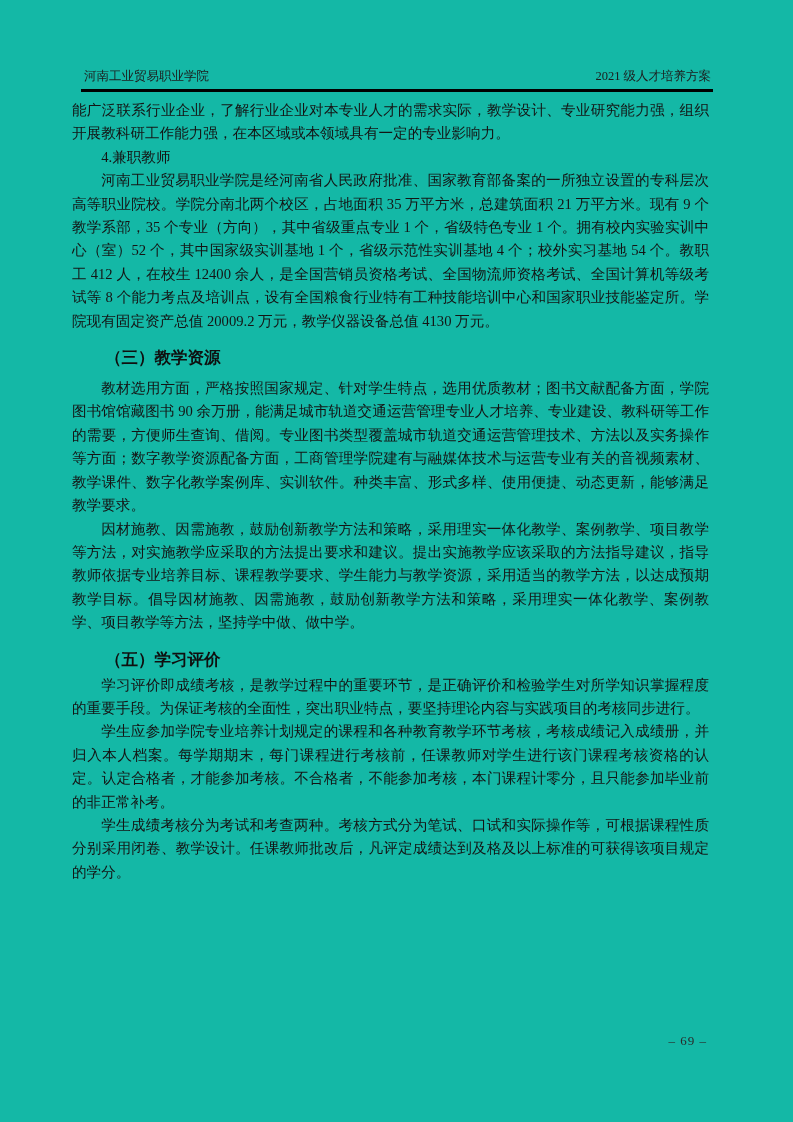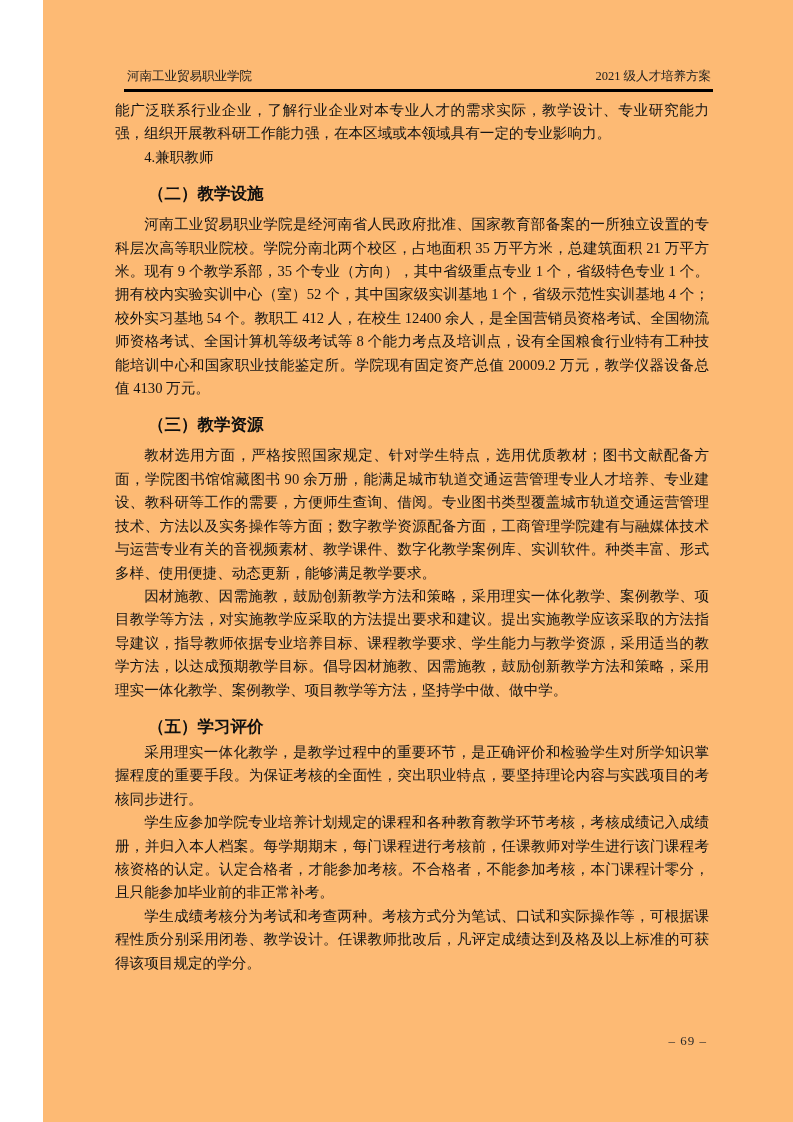--- a/index.html
+++ b/index.html
@@ -7,22 +7,21 @@
   body {
     width: 793px; height: 1122px;
     background: #ffffff;
     position: relative;
     font-family: "Liberation Serif", "DejaVu Serif", serif;
     color: #161616;
     overflow: hidden;
   }
   .page {
     position: absolute; inset: 0;
-    background: #fdba74;
-    margin-left: 43px;
+    background: #14b8a6;
   }
   
   .page-header {
     position: absolute;
     left: 84px; right: 82px; top: 68px;
     display: flex;
     justify-content: space-between;
     align-items: flex-end;
     font-size: 12.5px;
     line-height: 17px;
@@ -82,34 +81,33 @@
   </div>
   <div class="header-rule"></div>
 
   <div class="content">
 
     <p class="flush">能广泛联系行业企业，了解行业企业对本专业人才的需求实际，教学设计、专业研究能力强，组织开展教科研工作能力强，在本区域或本领域具有一定的专业影响力。</p>
 
     <p class="sub-item">4.兼职教师</p>
 
 
-    <h2>（二）教学设施</h2>
 
     <p>河南工业贸易职业学院是经河南省人民政府批准、国家教育部备案的一所独立设置的专科层次高等职业院校。学院分南北两个校区，占地面积 35 万平方米，总建筑面积 21 万平方米。现有 9 个教学系部，35 个专业（方向），其中省级重点专业 1 个，省级特色专业 1 个。拥有校内实验实训中心（室）52 个，其中国家级实训基地 1 个，省级示范性实训基地 4 个；校外实习基地 54 个。教职工 412 人，在校生 12400 余人，是全国营销员资格考试、全国物流师资格考试、全国计算机等级考试等 8 个能力考点及培训点，设有全国粮食行业特有工种技能培训中心和国家职业技能鉴定所。学院现有固定资产总值 20009.2 万元，教学仪器设备总值 4130 万元。</p>
 
     <h2>（三）教学资源</h2>
 
     <p>教材选用方面，严格按照国家规定、针对学生特点，选用优质教材；图书文献配备方面，学院图书馆馆藏图书 90 余万册，能满足城市轨道交通运营管理专业人才培养、专业建设、教科研等工作的需要，方便师生查询、借阅。专业图书类型覆盖城市轨道交通运营管理技术、方法以及实务操作等方面；数字教学资源配备方面，工商管理学院建有与融媒体技术与运营专业有关的音视频素材、教学课件、数字化教学案例库、实训软件。种类丰富、形式多样、使用便捷、动态更新，能够满足教学要求。</p>
 
 
     <p>因材施教、因需施教，鼓励创新教学方法和策略，采用理实一体化教学、案例教学、项目教学等方法，对实施教学应采取的方法提出要求和建议。提出实施教学应该采取的方法指导建议，指导教师依据专业培养目标、课程教学要求、学生能力与教学资源，采用适当的教学方法，以达成预期教学目标。倡导因材施教、因需施教，鼓励创新教学方法和策略，采用理实一体化教学、案例教学、项目教学等方法，坚持学中做、做中学。</p>
 
     <h2 class="tight">（五）学习评价</h2>
 
-    <p>采用理实一体化教学，是教学过程中的重要环节，是正确评价和检验学生对所学知识掌握程度的重要手段。为保证考核的全面性，突出职业特点，要坚持理论内容与实践项目的考核同步进行。</p>
+    <p>学习评价即成绩考核，是教学过程中的重要环节，是正确评价和检验学生对所学知识掌握程度的重要手段。为保证考核的全面性，突出职业特点，要坚持理论内容与实践项目的考核同步进行。</p>
 
     <p>学生应参加学院专业培养计划规定的课程和各种教育教学环节考核，考核成绩记入成绩册，并归入本人档案。每学期期末，每门课程进行考核前，任课教师对学生进行该门课程考核资格的认定。认定合格者，才能参加考核。不合格者，不能参加考核，本门课程计零分，且只能参加毕业前的非正常补考。</p>
 
     <p>学生成绩考核分为考试和考查两种。考核方式分为笔试、口试和实际操作等，可根据课程性质分别采用闭卷、教学设计。任课教师批改后，凡评定成绩达到及格及以上标准的可获得该项目规定的学分。</p>
 
   </div>
 
   <div class="page-footer">– 69 –</div>
 
 </div>

